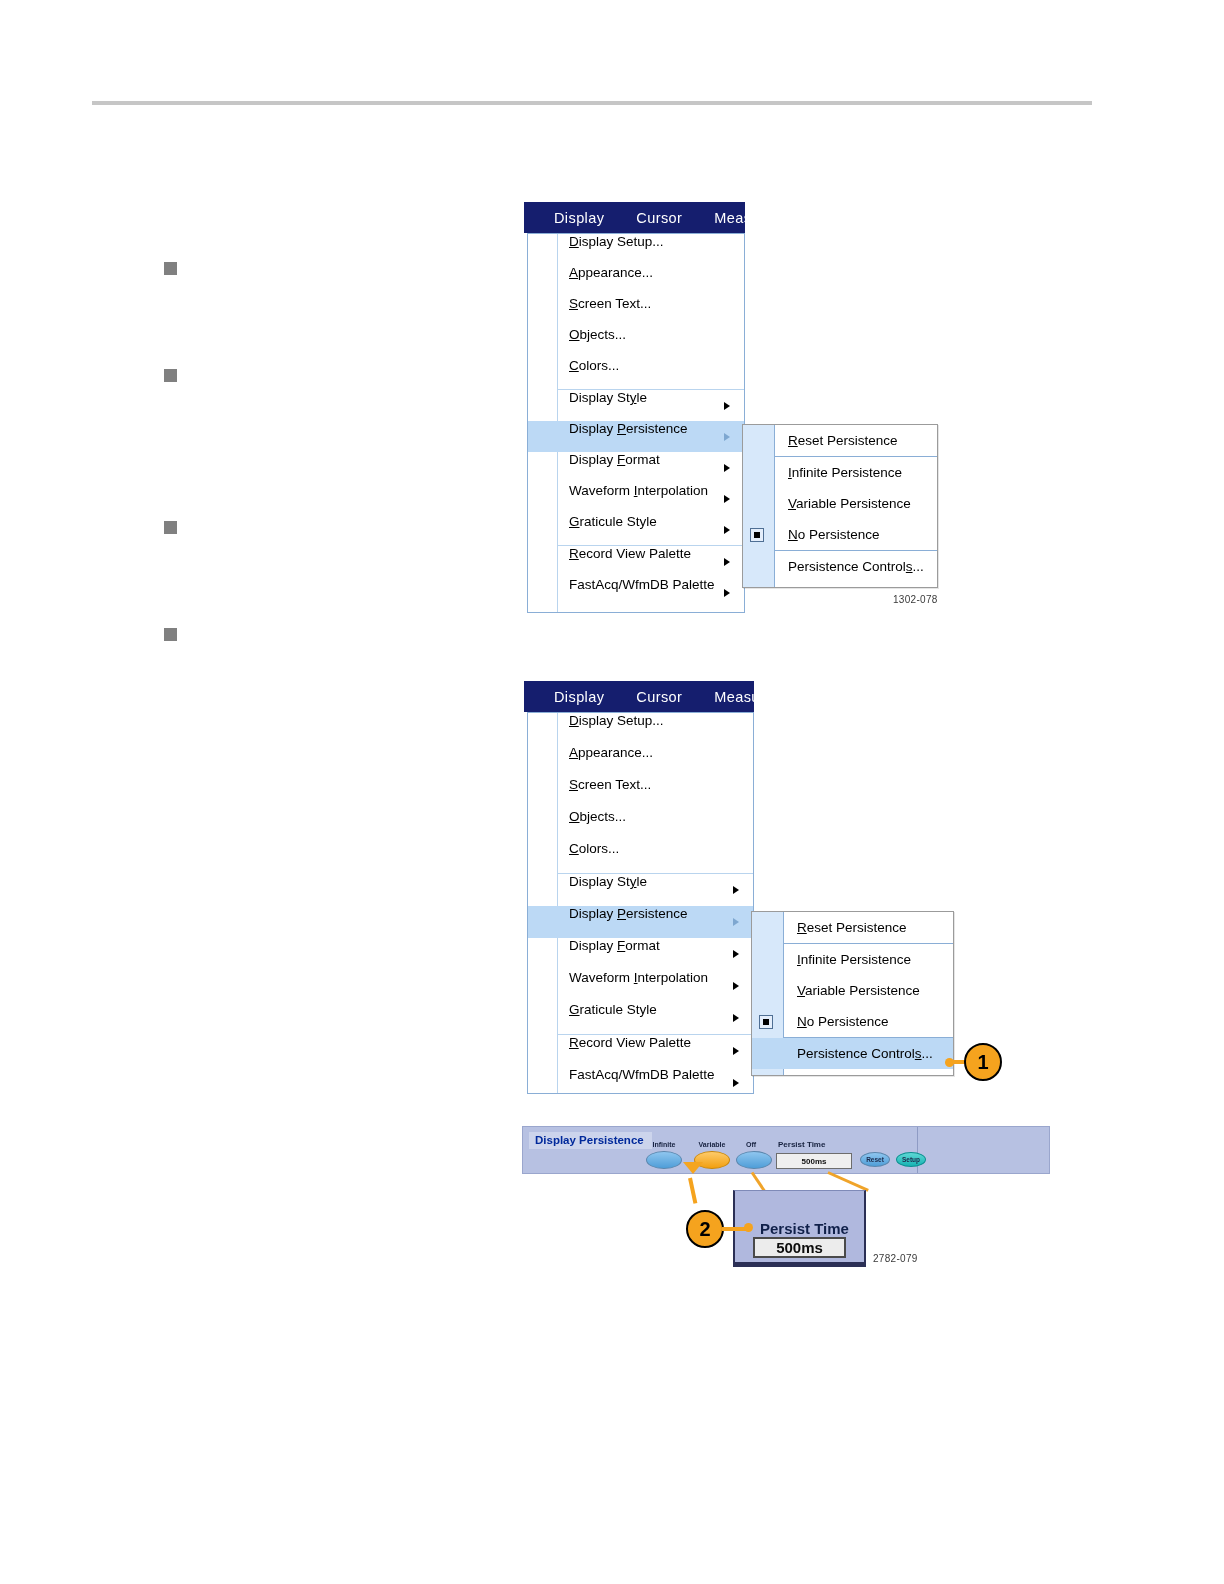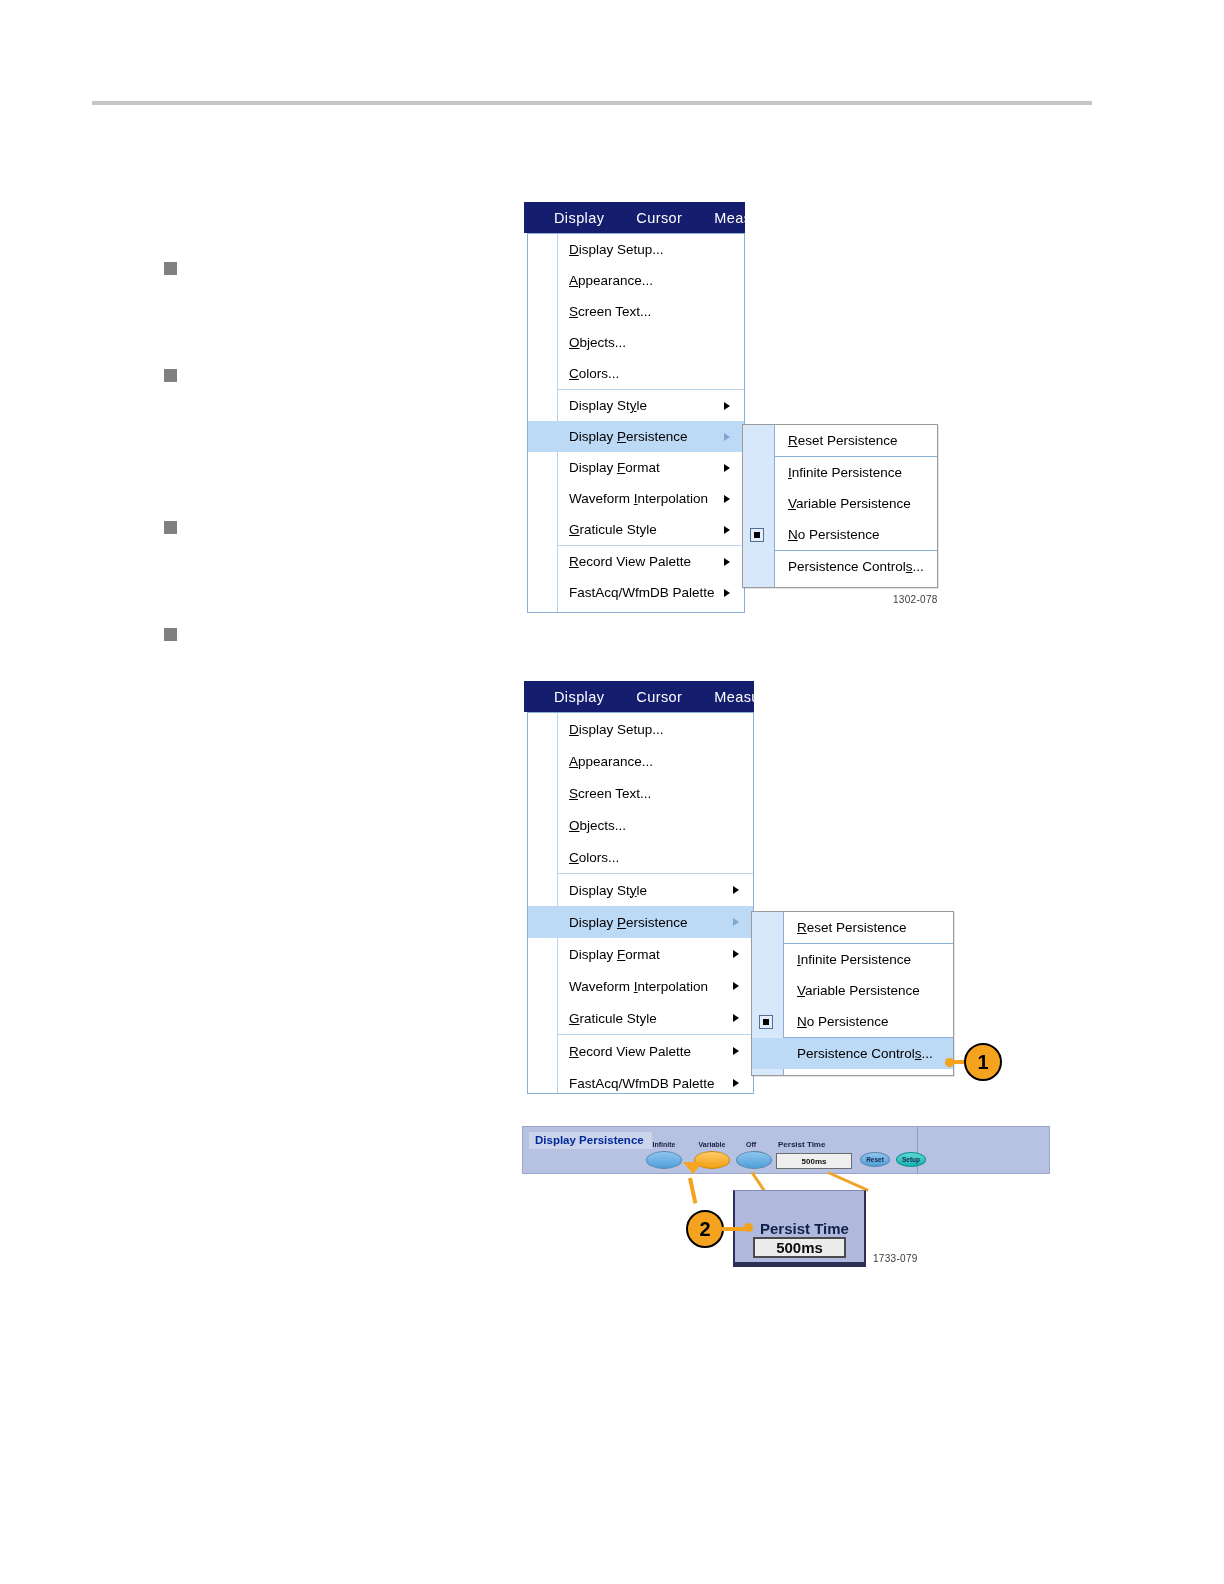--- a/index.html
+++ b/index.html
@@ -75,21 +75,20 @@
     bottom: 0;
     width: 30px;
     background: #ffffff;
     border-right: 1px solid #b9d4ee;
     box-sizing: border-box;
   }
   .dd-item {
     position: relative;
     height: 31px;
     display: flex;
-    align-items: center;
     font-size: 13.5px;
     color: #000000;
     padding-left: 41px;
     box-sizing: border-box;
     white-space: nowrap;
   }
   .dd-item.hl {
     background: #bcd9f5;
   }
   .dd-item .arrow {
@@ -561,13 +560,13 @@
 <div class="magbox" style="left:733px; top:1190px; width:133px; height:77px;">
 </div>
 <div class="mag-label" style="left:760px; top:1220px;">Persist Time</div>
 <div class="mag-field" style="left:753px; top:1237px; width:93px; height:21px;">500ms</div>
 
 <div class="leader-diag" style="left:690px; top:1176px; width:26px; transform:rotate(78deg);"></div>
 <div class="callout" style="left:686px; top:1210px;">2</div>
 <div class="leader" style="left:722px; top:1227px; width:26px;"></div>
 <div class="leader-dot" style="left:744px; top:1223px;"></div>
 
-<div class="fig-id" style="left:873px; top:1253px;">1733-079</div>
+<div class="fig-id" style="left:873px; top:1253px;">2782-079</div>
 
 </body></html>

